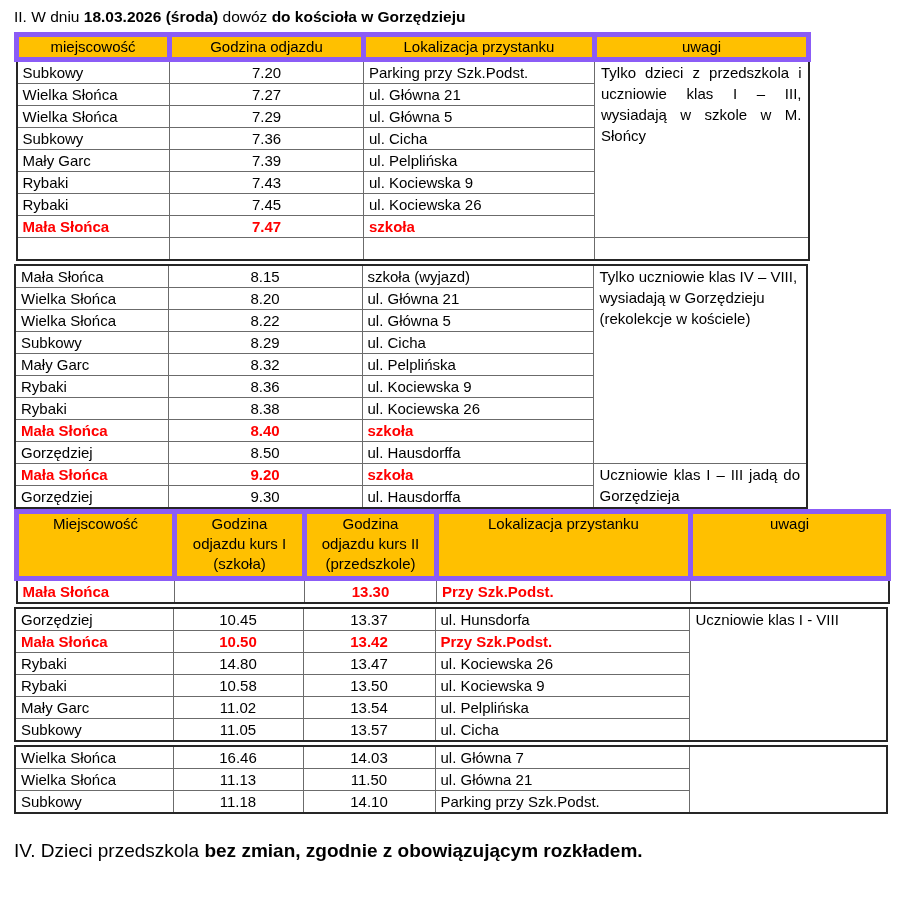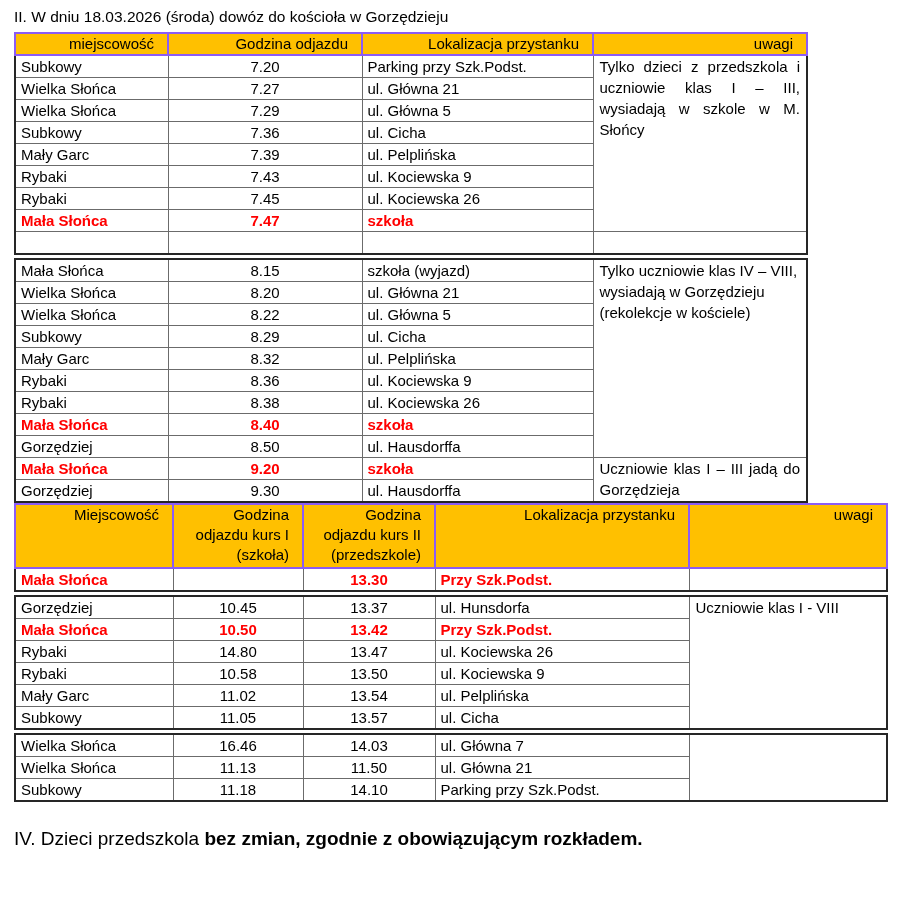--- a/index.html
+++ b/index.html
@@ -4,35 +4,35 @@
 <style>
   html,body{margin:0;padding:0;background:#fff;}
   body{
     width:900px;height:922px;
     font-family:"Liberation Sans",sans-serif;
     color:#000;
     -webkit-font-smoothing:antialiased;
   }
   .page{padding:7px 0 0 14px;}
   .title{font-size:15.5px;line-height:19px;margin:0 0 6px 0;}
-  .title b{font-weight:400;}
+  .title b{font-weight:700;}
   .title-iii{margin-top:23px;margin-bottom:3px;}
   .line-iv{margin-top:26px;font-size:19px;}
   table{border-collapse:collapse;table-layout:fixed;border:2px solid #262626;}
   .t2{width:792px;}
   .t3{width:872px;}
   th{
     background:#FFC000;
     font-weight:400;
     font-size:15px;
     color:#000;
-    border:2px solid #8b5cf6;
-    text-align:right;
+    border:5px solid #8b5cf6;
+    text-align:center;
     vertical-align:top;
-    padding:0 13px;
+    padding:0 4px;
     line-height:20px;
     white-space:pre-line;
     overflow:hidden;
   }
   .t2 th{height:20px;}
   .t3 th{height:62px;}
   td{
     border:1px solid #6b6b6b;
     font-size:15px;
     padding:0 5px;

